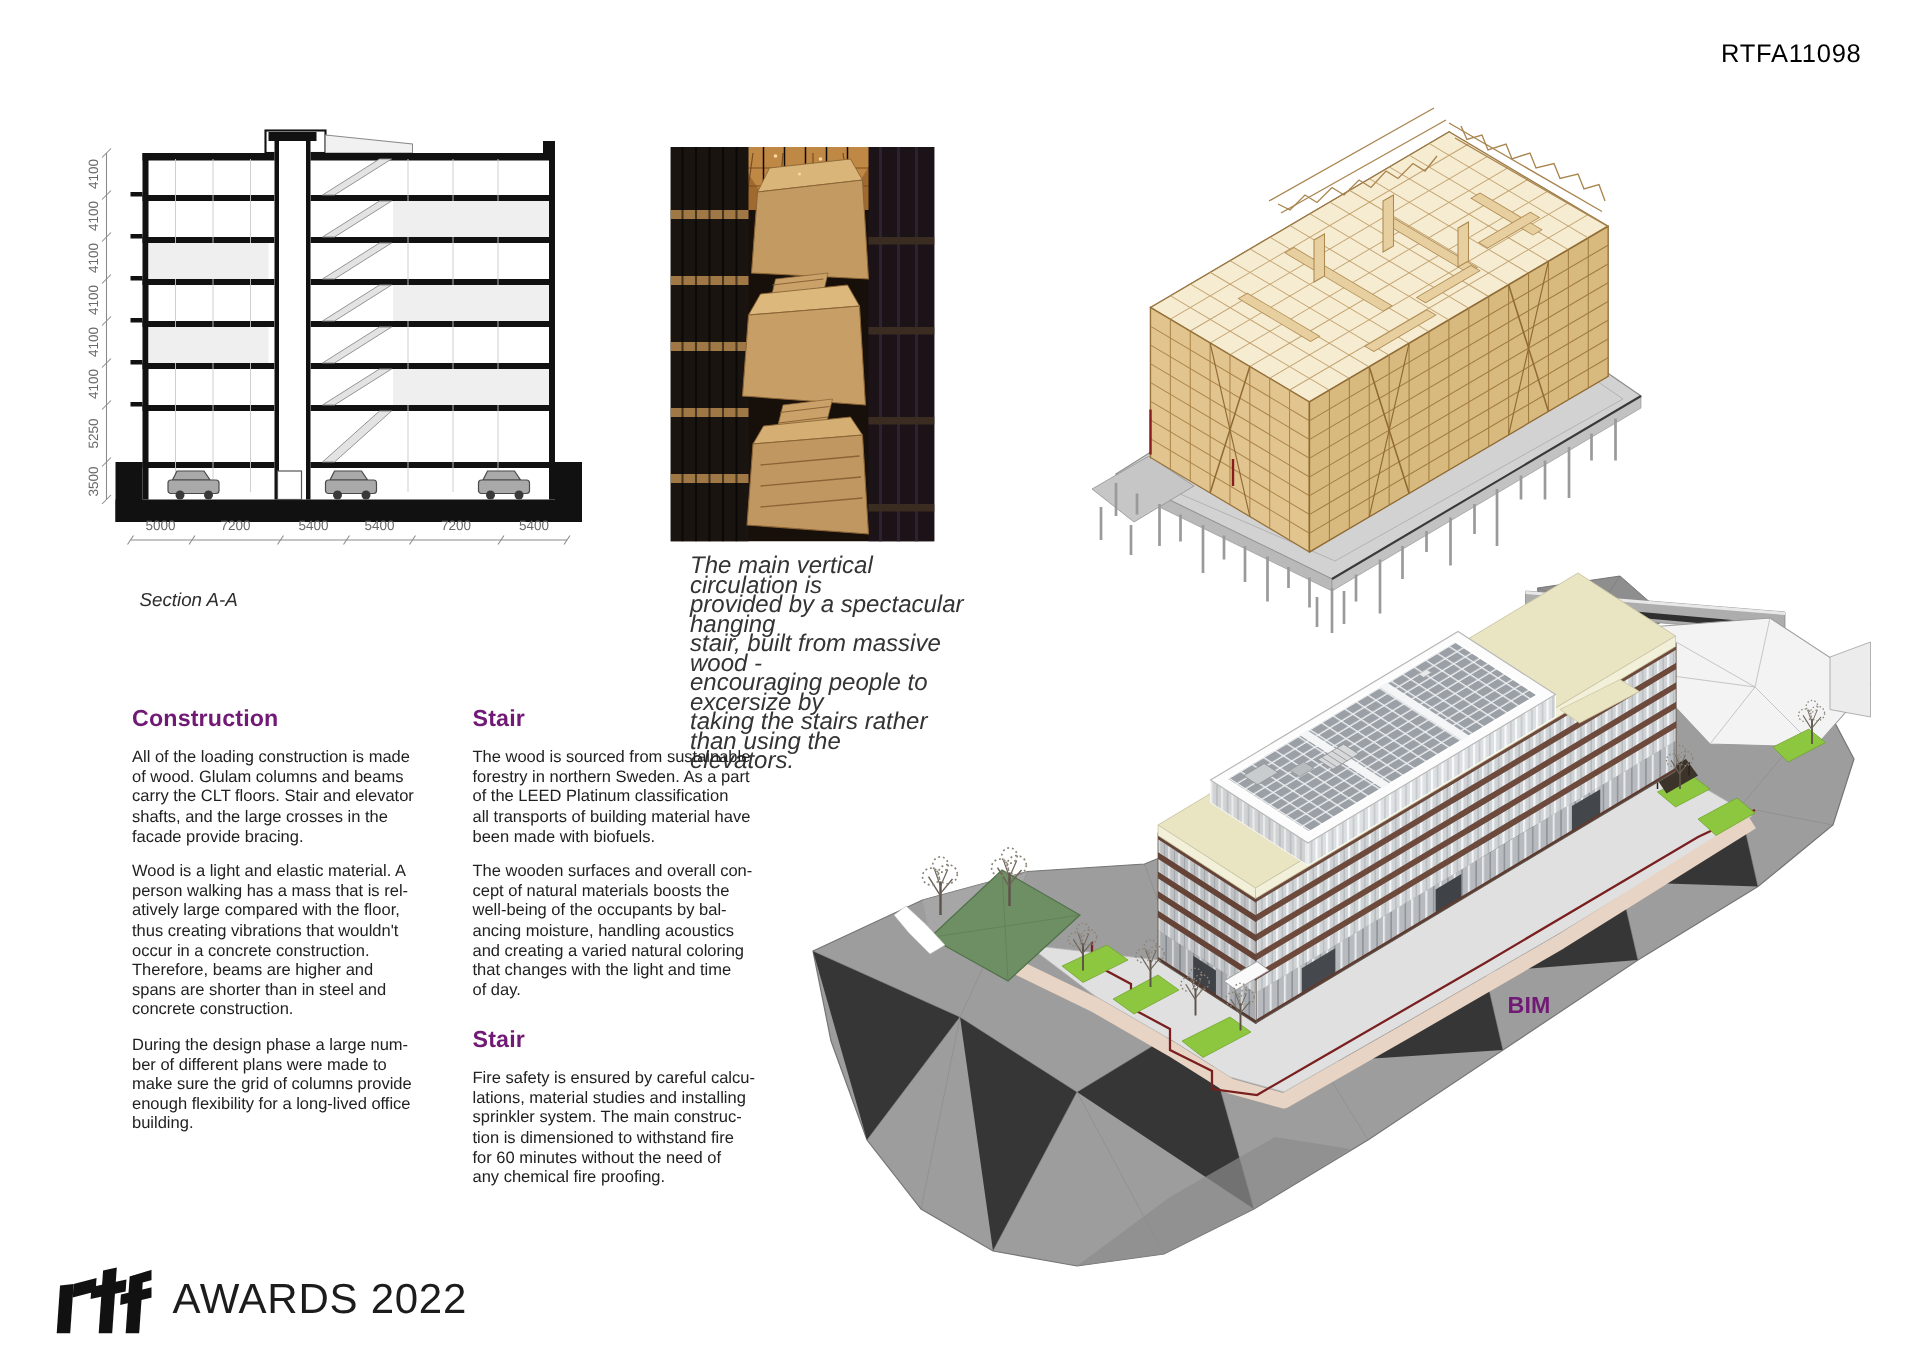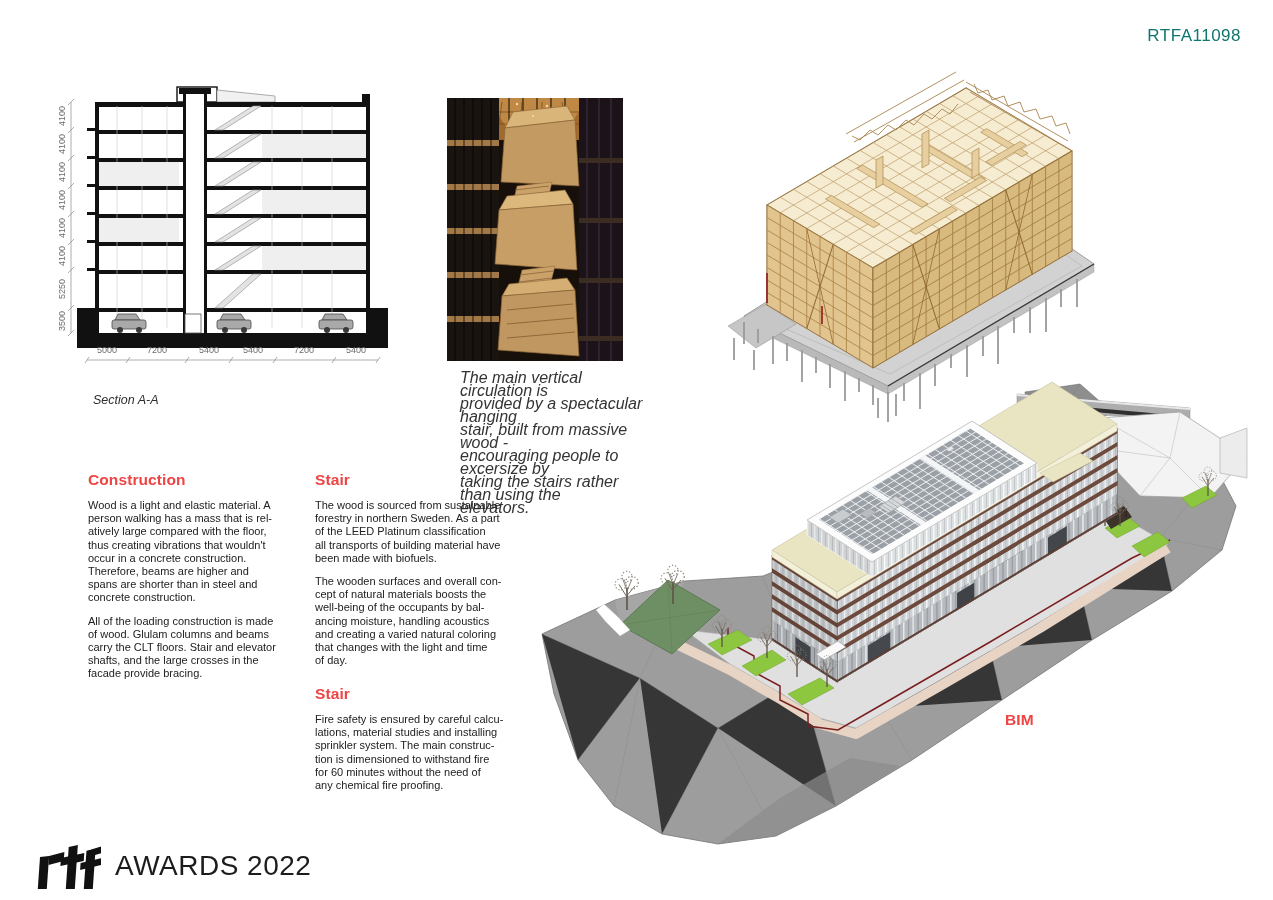--- a/index.html
+++ b/index.html
@@ -1,31 +1,31 @@
 <!DOCTYPE html>
 <html><head>
 <meta charset="utf-8">
 <style>
   html,body{margin:0;padding:0;}
   body{width:1273px;height:900px;position:relative;background:#ffffff;
        font-family:"Liberation Sans", sans-serif;overflow:hidden;}
   .abs{position:absolute;}
-  .ref-id{top:26px;right:32px;font-size:17px;color:#0f766e;letter-spacing:.5px;z-index:3;}
+  .ref-id{top:26px;right:32px;font-size:17px;color:#000000;letter-spacing:.5px;z-index:3;}
   svg{display:block;}
   .gfx{z-index:1;}
   .text-block{z-index:2;}
   .caption{left:460px;top:371px;width:190px;font-size:16px;line-height:13px;
            font-style:italic;color:#343434;white-space:pre-line;}
   .col{color:#212121;}
-  .col h2{font-size:15.5px;font-weight:bold;color:#ef4444;margin:0 0 10px 0;letter-spacing:.1px;}
+  .col h2{font-size:15.5px;font-weight:bold;color:#701a75;margin:0 0 10px 0;letter-spacing:.1px;}
   .col p{font-size:11px;line-height:13.2px;margin:0 0 10px 0;white-space:pre-line;}
   .col-construction{left:88px;top:471px;width:206px;}
   .col-wood{left:315px;top:471px;width:202px;}
   .col-fire{left:315px;top:685px;width:202px;}
-  .col-bim{left:1005px;top:711px;width:218px;}
+  .col-bim{left:1005px;top:662px;width:218px;}
   .logo{left:35px;top:843px;display:flex;align-items:center;gap:14px;z-index:3;}
   .awards-text{font-size:28px;color:#1c1c1c;letter-spacing:.5px;text-align:center;}
 </style>
 </head>
 <body>
 
 <div class="abs ref-id">RTFA11098</div>
 
 <svg class="abs gfx" style="left:57px;top:82px" width="350" height="335" viewBox="0 0 350 335">
 
@@ -609,33 +609,38 @@
 
 <div class="abs text-block caption">The main vertical circulation is
 provided by a spectacular hanging
 stair, built from massive wood -
 encouraging people to excersize by
 taking the stairs rather than using the
 elevators.</div>
 
 <div class="abs text-block col col-construction">
   <h2>Construction</h2>
+  <p>All of the loading construction is made
+of wood. Glulam columns and beams
+carry the CLT floors. Stair and elevator
+shafts, and the large crosses in the
+facade provide bracing.</p>
   <p>Wood is a light and elastic material. A
 person walking has a mass that is rel-
 atively large compared with the floor,
 thus creating vibrations that wouldn't
 occur in a concrete construction.
 Therefore, beams are higher and
 spans are shorter than in steel and
 concrete construction.</p>
-  <p>All of the loading construction is made
-of wood. Glulam columns and beams
-carry the CLT floors. Stair and elevator
-shafts, and the large crosses in the
-facade provide bracing.</p>
+  <p>During the design phase a large num-
+ber of different plans were made to
+make sure the grid of columns provide
+enough flexibility for a long-lived office
+building.</p>
 </div>
 
 <div class="abs text-block col col-wood">
   <h2>Stair</h2>
   <p>The wood is sourced from sustainable
 forestry in northern Sweden. As a part
 of the LEED Platinum classification
 all transports of building material have
 been made with biofuels.</p>
   <p>The wooden surfaces and overall con-

